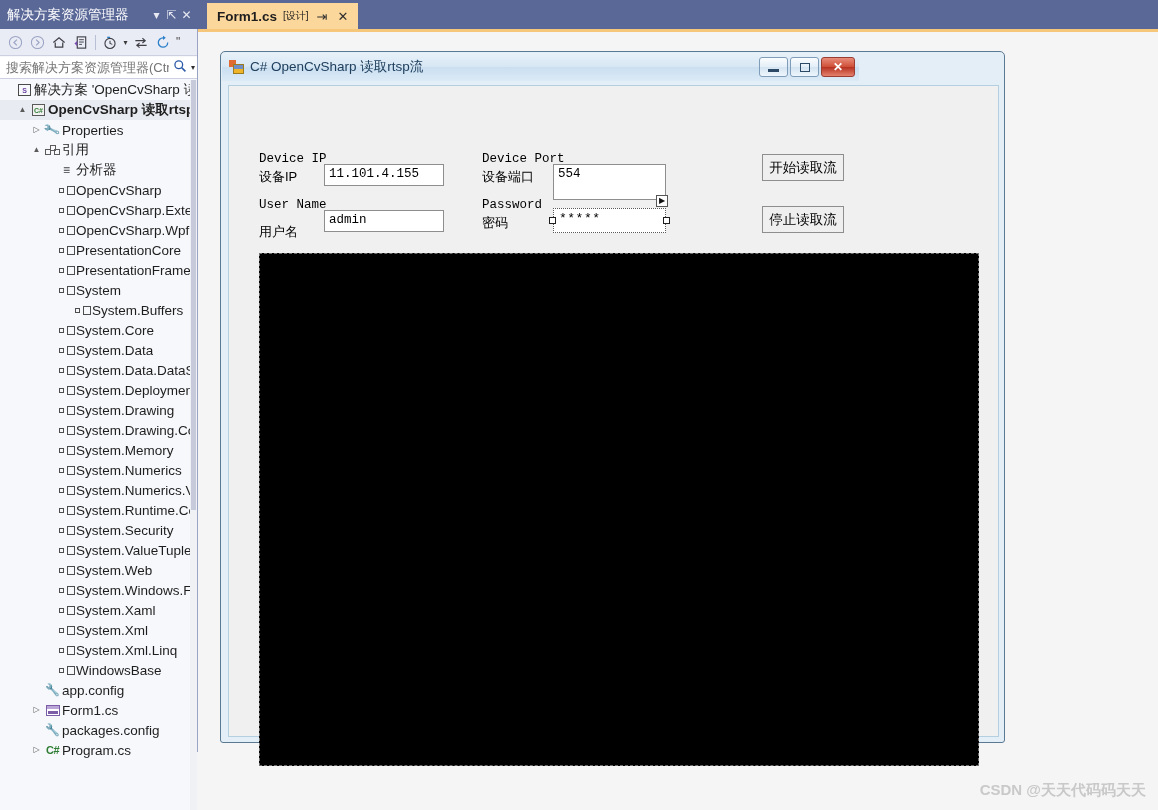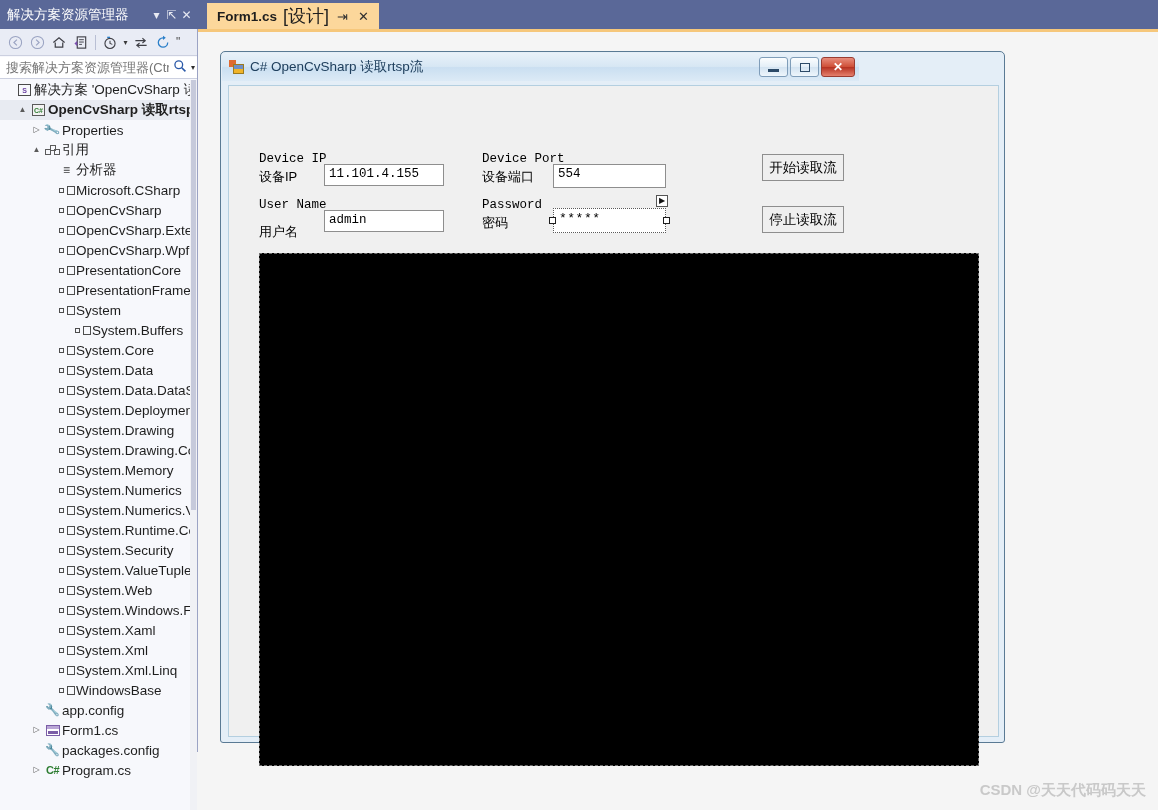--- a/index.html
+++ b/index.html
@@ -52,21 +52,21 @@
     align-items: center;
     gap: 6px;
     color: #1e1e1e;
     white-space: nowrap;
   }
   .doc-tab .tab-title {
     font-size: 13.5px;
     font-weight: bold;
   }
   .doc-tab .tab-sub {
-    font-size: 18px;
+    font-size: 10px;
     font-weight: normal;
   }
   .tab-pin, .tab-close {
     font-size: 13px;
     line-height: 1;
     color: #303030;
     padding: 0 2px;
   }
 
   
@@ -538,30 +538,20 @@
           <span class="tlabel">分析器</span>
         </div>
         <div class="tnode" style="padding-left: 44px;">
           <span class="twist"></span>
           <span class="tico">
             <span class="ic-dll">
               <i></i>
               <i></i>
             </span>
           </span>
-          <span class="tlabel">Microsoft.CSharp</span>
-        </div>
-        <div class="tnode" style="padding-left: 44px;">
-          <span class="twist"></span>
-          <span class="tico">
-            <span class="ic-dll">
-              <i></i>
-              <i></i>
-            </span>
-          </span>
           <span class="tlabel">OpenCvSharp</span>
         </div>
         <div class="tnode" style="padding-left: 44px;">
           <span class="twist"></span>
           <span class="tico">
             <span class="ic-dll">
               <i></i>
               <i></i>
             </span>
           </span>
@@ -856,21 +846,21 @@
     </div>
 
     <div class="form-client">
 
       <div class="f-label" style="left:30px; top:66px;">Device IP</div>
       <div class="f-label cn" style="left:30px; top:83px; font-family:'Liberation Sans',sans-serif; font-size:13px;">设备IP</div>
       <div class="f-input" style="left:95px; top:78px; width:120px; height:22px;">11.101.4.155</div>
 
       <div class="f-label" style="left:253px; top:66px;">Device Port</div>
       <div class="f-label cn" style="left:253px; top:83px; font-family:'Liberation Sans',sans-serif; font-size:13px;">设备端口</div>
-      <div class="f-input" style="left:324px; top:78px; width:113px; height:24px;">554</div>
+      <div class="f-input" style="left:324px; top:78px; width:113px; height:36px;">554</div>
 
       <div class="f-label" style="left:30px; top:112px;">User Name</div>
       <div class="f-label cn" style="left:30px; top:138px; font-family:'Liberation Sans',sans-serif; font-size:13px;">用户名</div>
       <div class="f-input" style="left:95px; top:124px; width:120px; height:22px;">admin</div>
 
       <div class="f-label" style="left:253px; top:112px;">Password</div>
       <div class="f-label cn" style="left:253px; top:129px; font-family:'Liberation Sans',sans-serif; font-size:13px;">密码</div>
 
       <div class="sel-wrap" style="left:324px; top:122px; width:113px; height:25px;">
         <div class="sel-border"></div>

